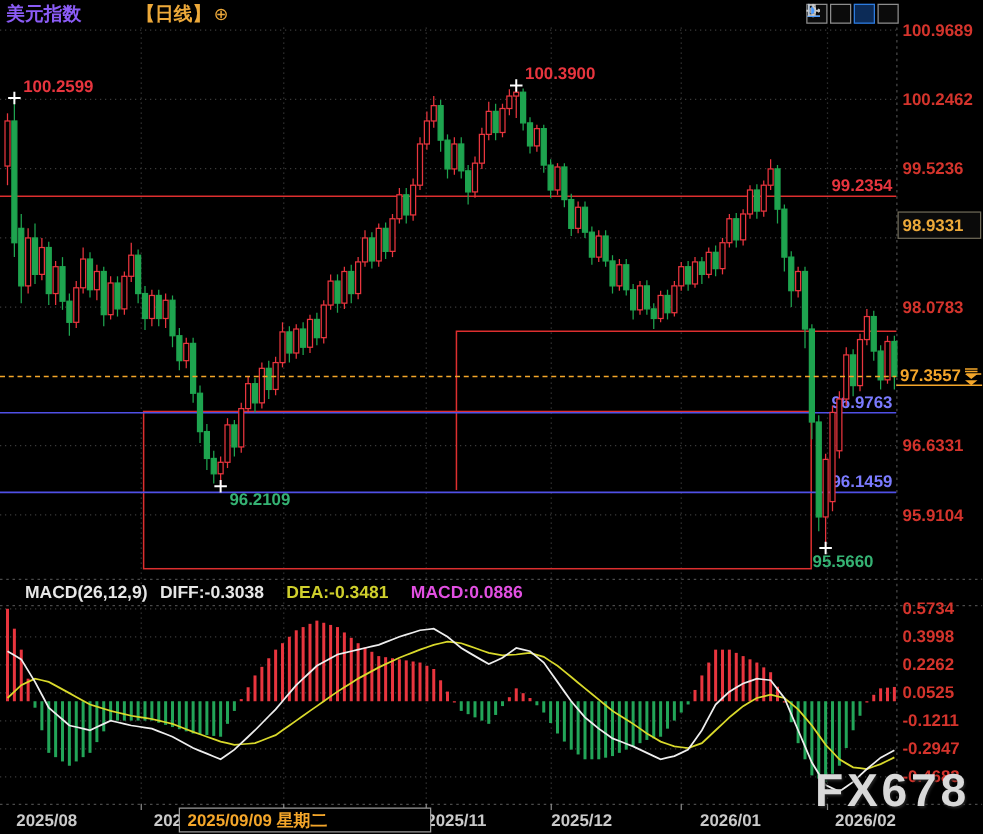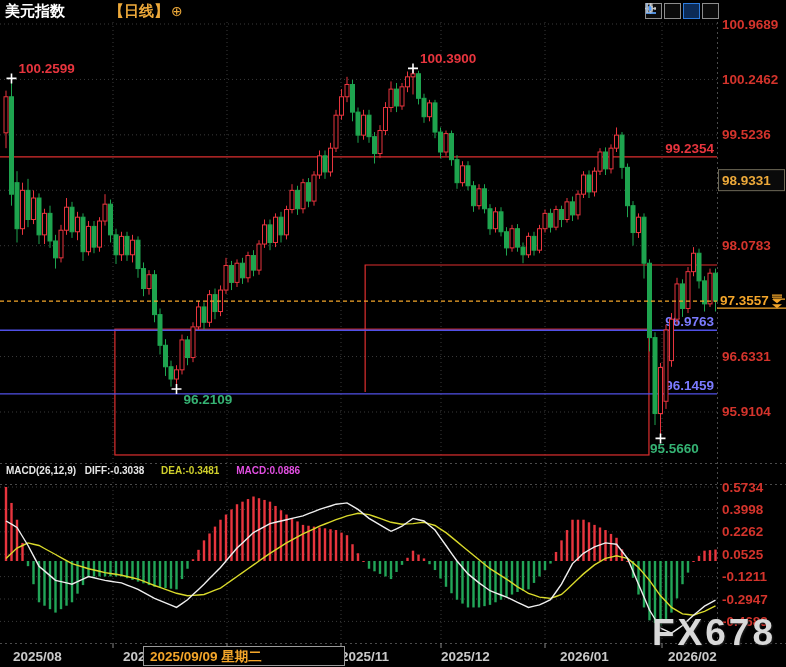--- a/index.html
+++ b/index.html
@@ -1,27 +1,27 @@
 <!DOCTYPE html>
 <html><head>
 <meta charset="utf-8">
 <style>
   html,body{margin:0;padding:0;background:#000;}
   .root{position:relative;width:786px;height:667px;background:#000;overflow:hidden;
         font-family:"Liberation Sans","DejaVu Sans",sans-serif;}
   svg{position:absolute;left:0;top:0;}
   .titlebar{position:absolute;left:5px;top:2px;font-size:15px;font-weight:700;z-index:6;white-space:nowrap;}
-  .titlebar .sym{color:#ffffff;text-align:right;}
+  .titlebar .sym{color:#8b5cf6;text-align:right;}
   .titlebar .per{color:#eda93a;margin-left:44px;}
   .titlebar .exp{color:#eda93a;font-weight:400;font-size:14px;margin-left:2px;}
   .toolbar{position:absolute;top:3px;right:67px;display:flex;gap:2px;z-index:6;}
   .tbtn{width:15px;height:14px;border:1px solid #8d8d8d;background:#0b0b0b;display:flex;
         align-items:center;justify-content:center;}
   .tbtn.active{border-color:#2c7bde;background:#0c2b57;}
-  .macdheader{position:absolute;left:6px;top:465px;font-size:10px;font-weight:600;z-index:6;white-space:nowrap;}
+  .macdheader{position:absolute;left:20px;top:465px;font-size:14px;font-weight:600;z-index:6;white-space:nowrap;}
   .macdheader .mh-name{color:#e6e6e6;}
   .macdheader .mh-diff{color:#e6e6e6;margin-left:6px;}
   .macdheader .mh-dea{color:#cfcf2c;margin-left:14px;}
   .macdheader .mh-macd{color:#e24fe2;margin-left:14px;}
   .watermark{position:absolute;left:652px;top:612px;font-size:37px;font-weight:600;color:#d9d9d9;
              letter-spacing:3px;z-index:5;text-shadow:1px 1px 2px #222;}
 </style>
 </head>
 <body>
 

